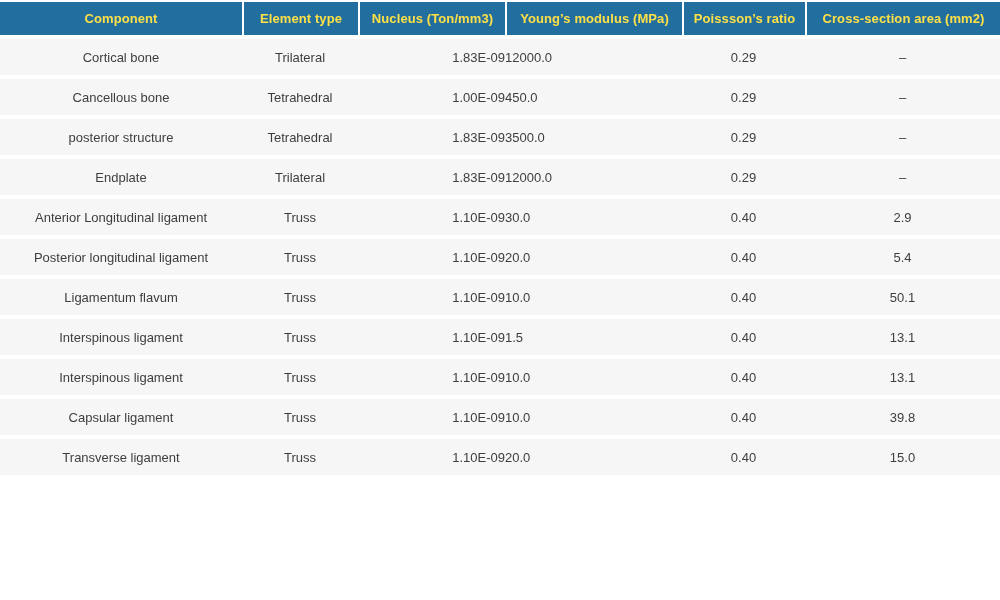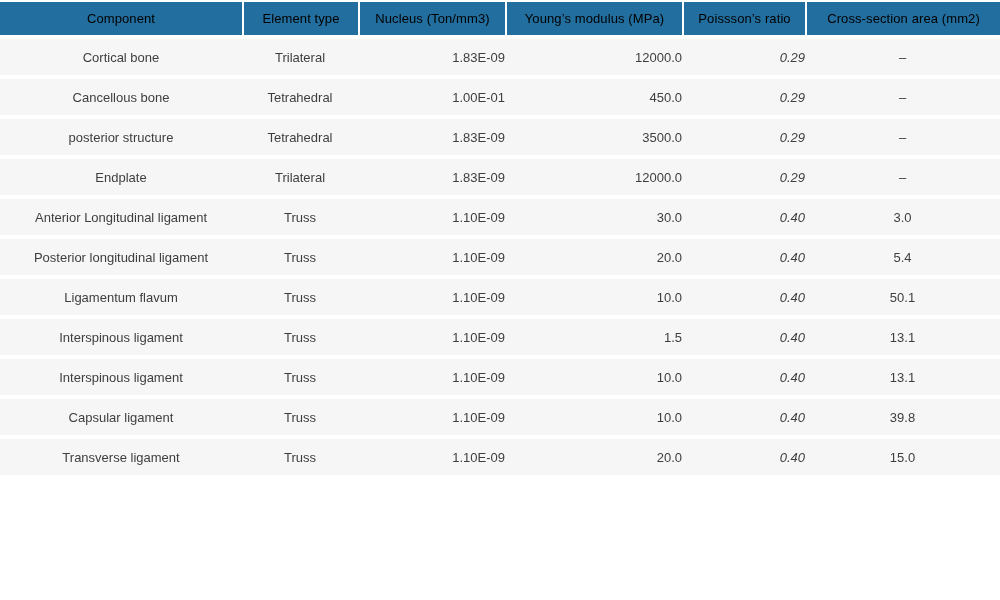--- a/index.html
+++ b/index.html
@@ -13,23 +13,23 @@
   }
   table.props-table {
     border-collapse: separate;
     border-spacing: 0;
     table-layout: fixed;
     width: 1000px;
     margin-top: 2px;
   }
   table.props-table th {
     background: #226E9E;
-    color: #000000;
+    color: #fde047;
     font-size: 13px;
-    font-weight: 400;
+    font-weight: 700;
     height: 33px;
     vertical-align: middle;
     text-align: center;
     border-left: 2px solid #ffffff;
     padding: 0;
     letter-spacing: 0.1px;
   }
   table.props-table th.first {
     border-left: none;
   }
@@ -37,22 +37,22 @@
     background: #F6F6F6;
     color: #3E3E3E;
     font-size: 13px;
     height: 36px;
     vertical-align: middle;
     border-top: 4px solid #ffffff;
     padding: 0;
   }
   td.c1, td.c2 { text-align: center; padding-left: 25px; }
   td.c3 { text-align: right; }
-  td.c4 { text-align: right; padding-right: 11px; }
-  td.c5 { text-align: right; font-style: italic; }
+  td.c4 { padding-right: 11px; }
+  td.c5 { text-align: center; }
   td.c6 { text-align: center; }
 </style>
 </head>
 <body>
 
 <table class="props-table">
   <colgroup>
     <col style="width:242px">
       <col style="width:116px">
       <col style="width:147px">
@@ -75,21 +75,21 @@
       <td class="c1">Cortical bone</td>
       <td class="c2">Trilateral</td>
       <td class="c3">1.83E-09</td>
       <td class="c4">12000.0</td>
       <td class="c5">0.29</td>
       <td class="c6">–</td>
     </tr>
     <tr>
       <td class="c1">Cancellous bone</td>
       <td class="c2">Tetrahedral</td>
-      <td class="c3">1.00E-01</td>
+      <td class="c3">1.00E-09</td>
       <td class="c4">450.0</td>
       <td class="c5">0.29</td>
       <td class="c6">–</td>
     </tr>
     <tr>
       <td class="c1">posterior structure</td>
       <td class="c2">Tetrahedral</td>
       <td class="c3">1.83E-09</td>
       <td class="c4">3500.0</td>
       <td class="c5">0.29</td>
@@ -102,21 +102,21 @@
       <td class="c4">12000.0</td>
       <td class="c5">0.29</td>
       <td class="c6">–</td>
     </tr>
     <tr>
       <td class="c1">Anterior Longitudinal ligament</td>
       <td class="c2">Truss</td>
       <td class="c3">1.10E-09</td>
       <td class="c4">30.0</td>
       <td class="c5">0.40</td>
-      <td class="c6">3.0</td>
+      <td class="c6">2.9</td>
     </tr>
     <tr>
       <td class="c1">Posterior longitudinal ligament</td>
       <td class="c2">Truss</td>
       <td class="c3">1.10E-09</td>
       <td class="c4">20.0</td>
       <td class="c5">0.40</td>
       <td class="c6">5.4</td>
     </tr>
     <tr>

